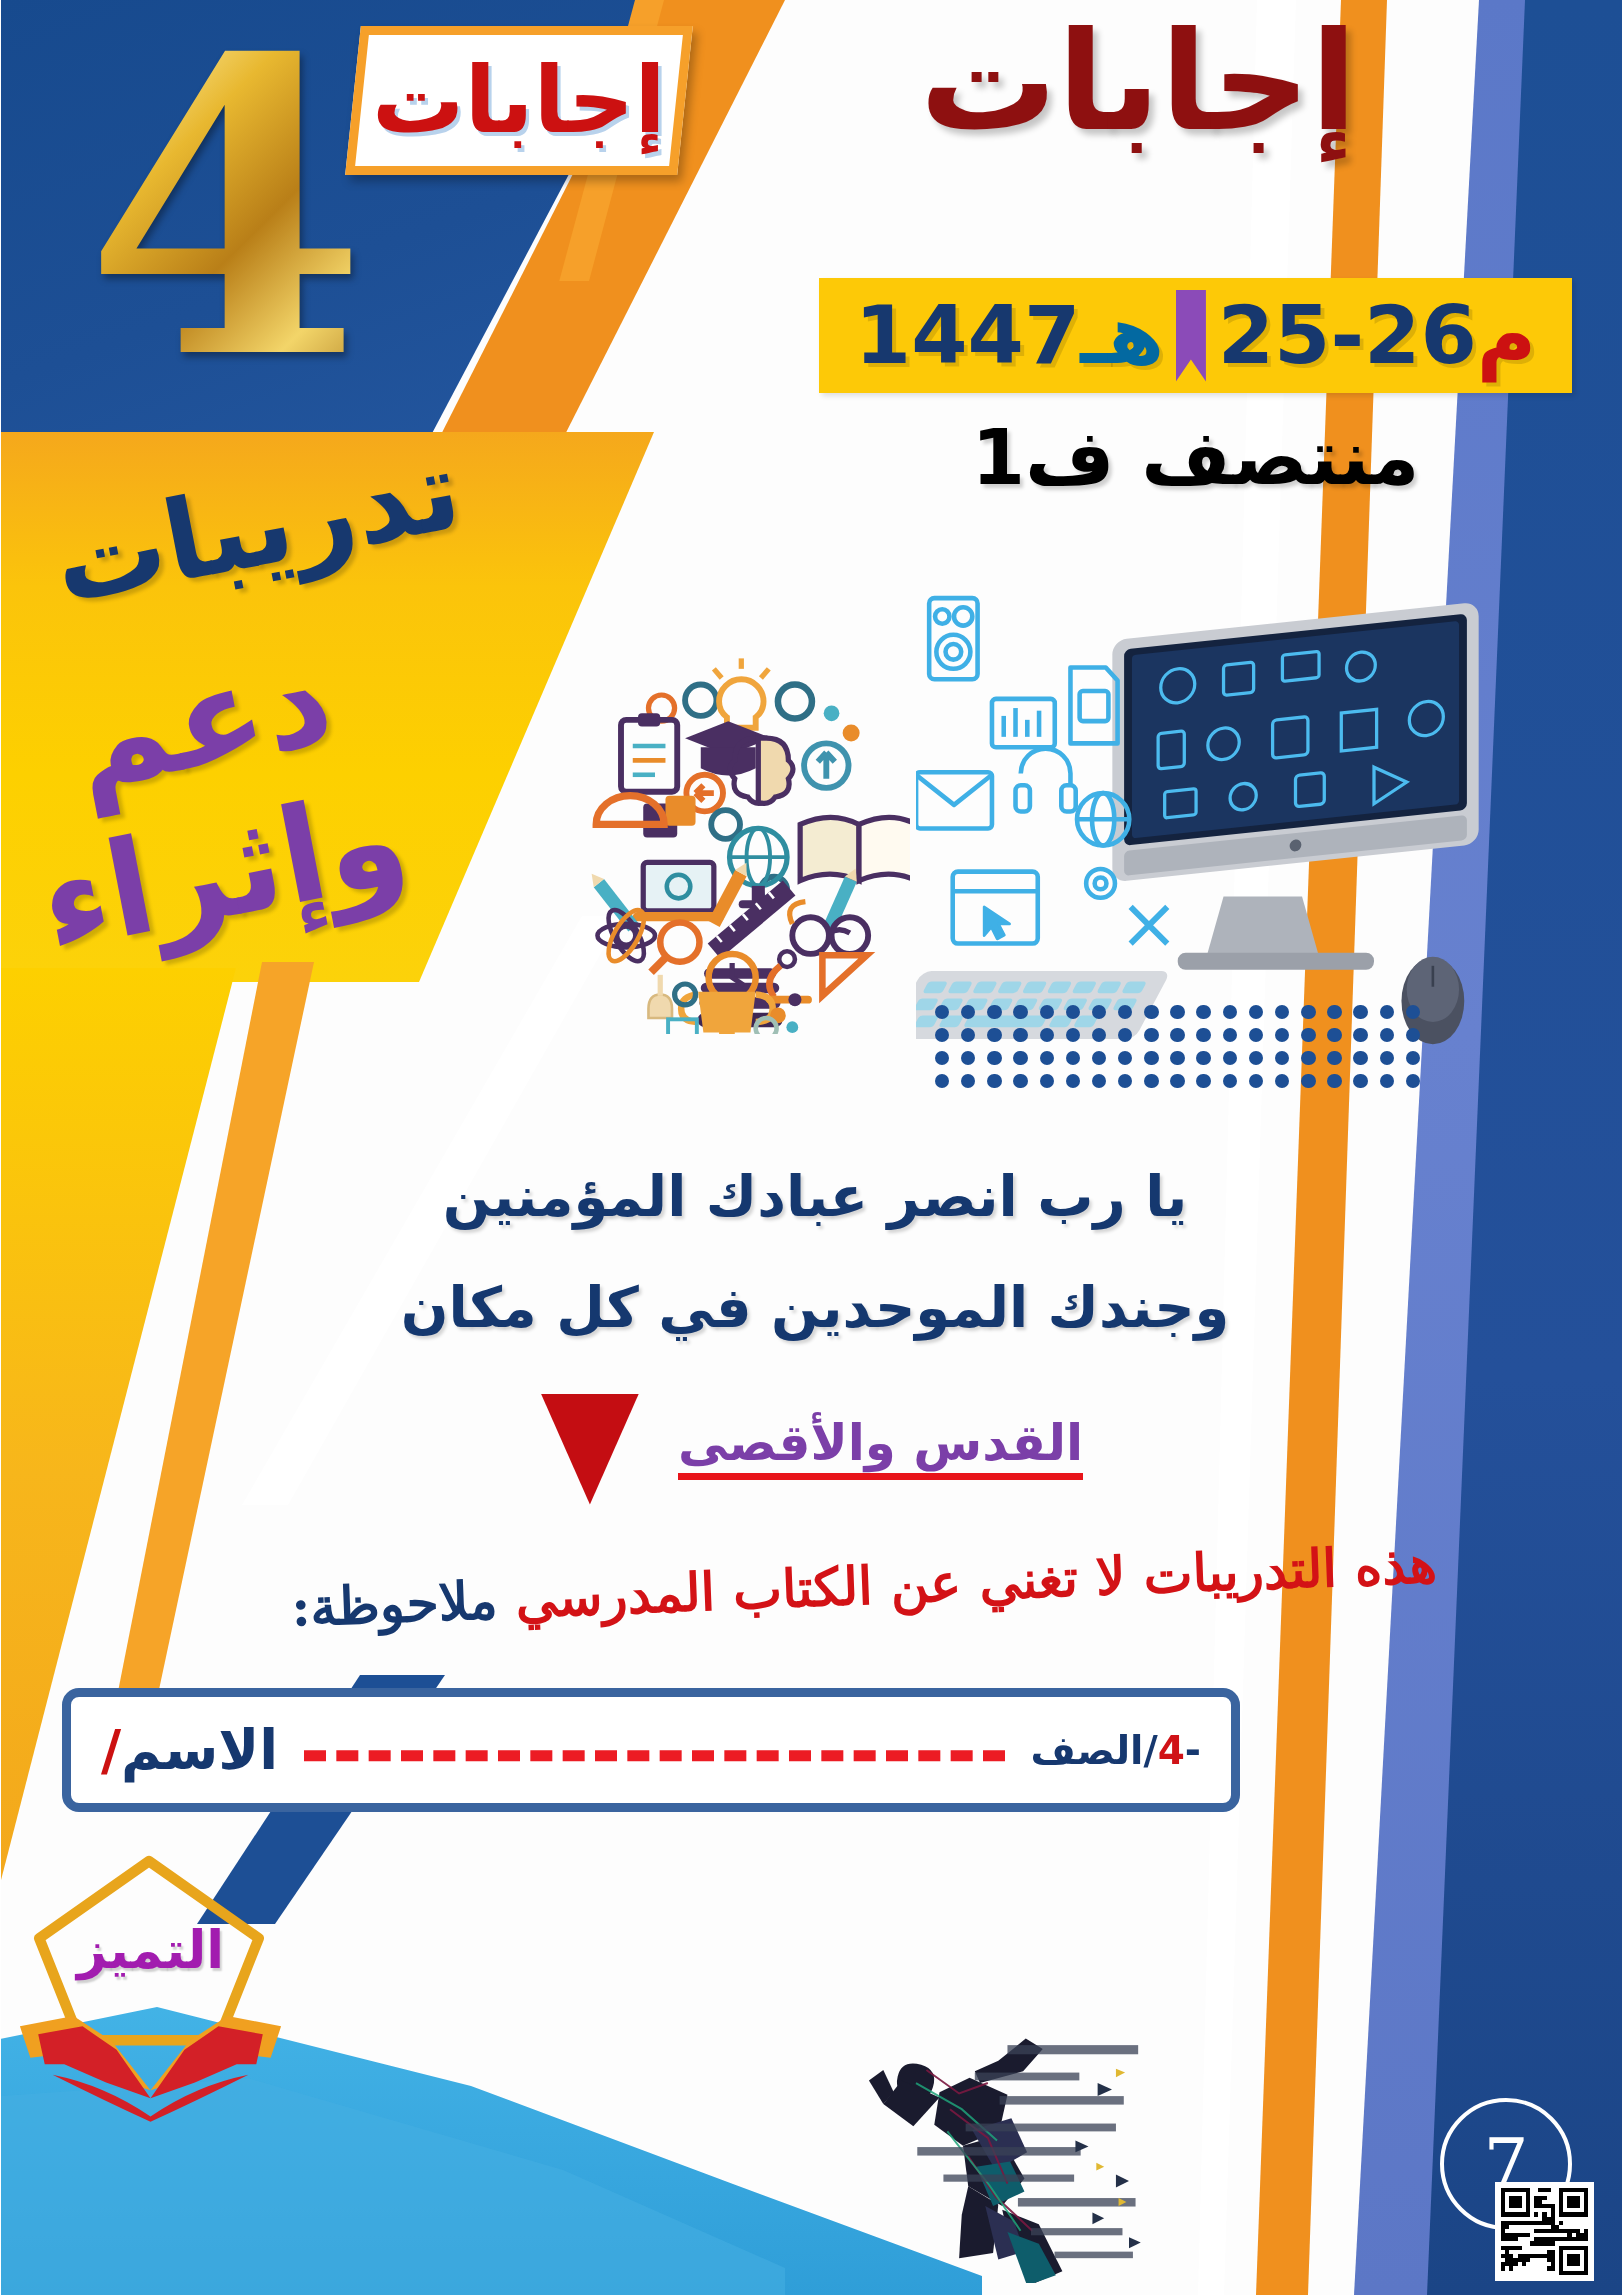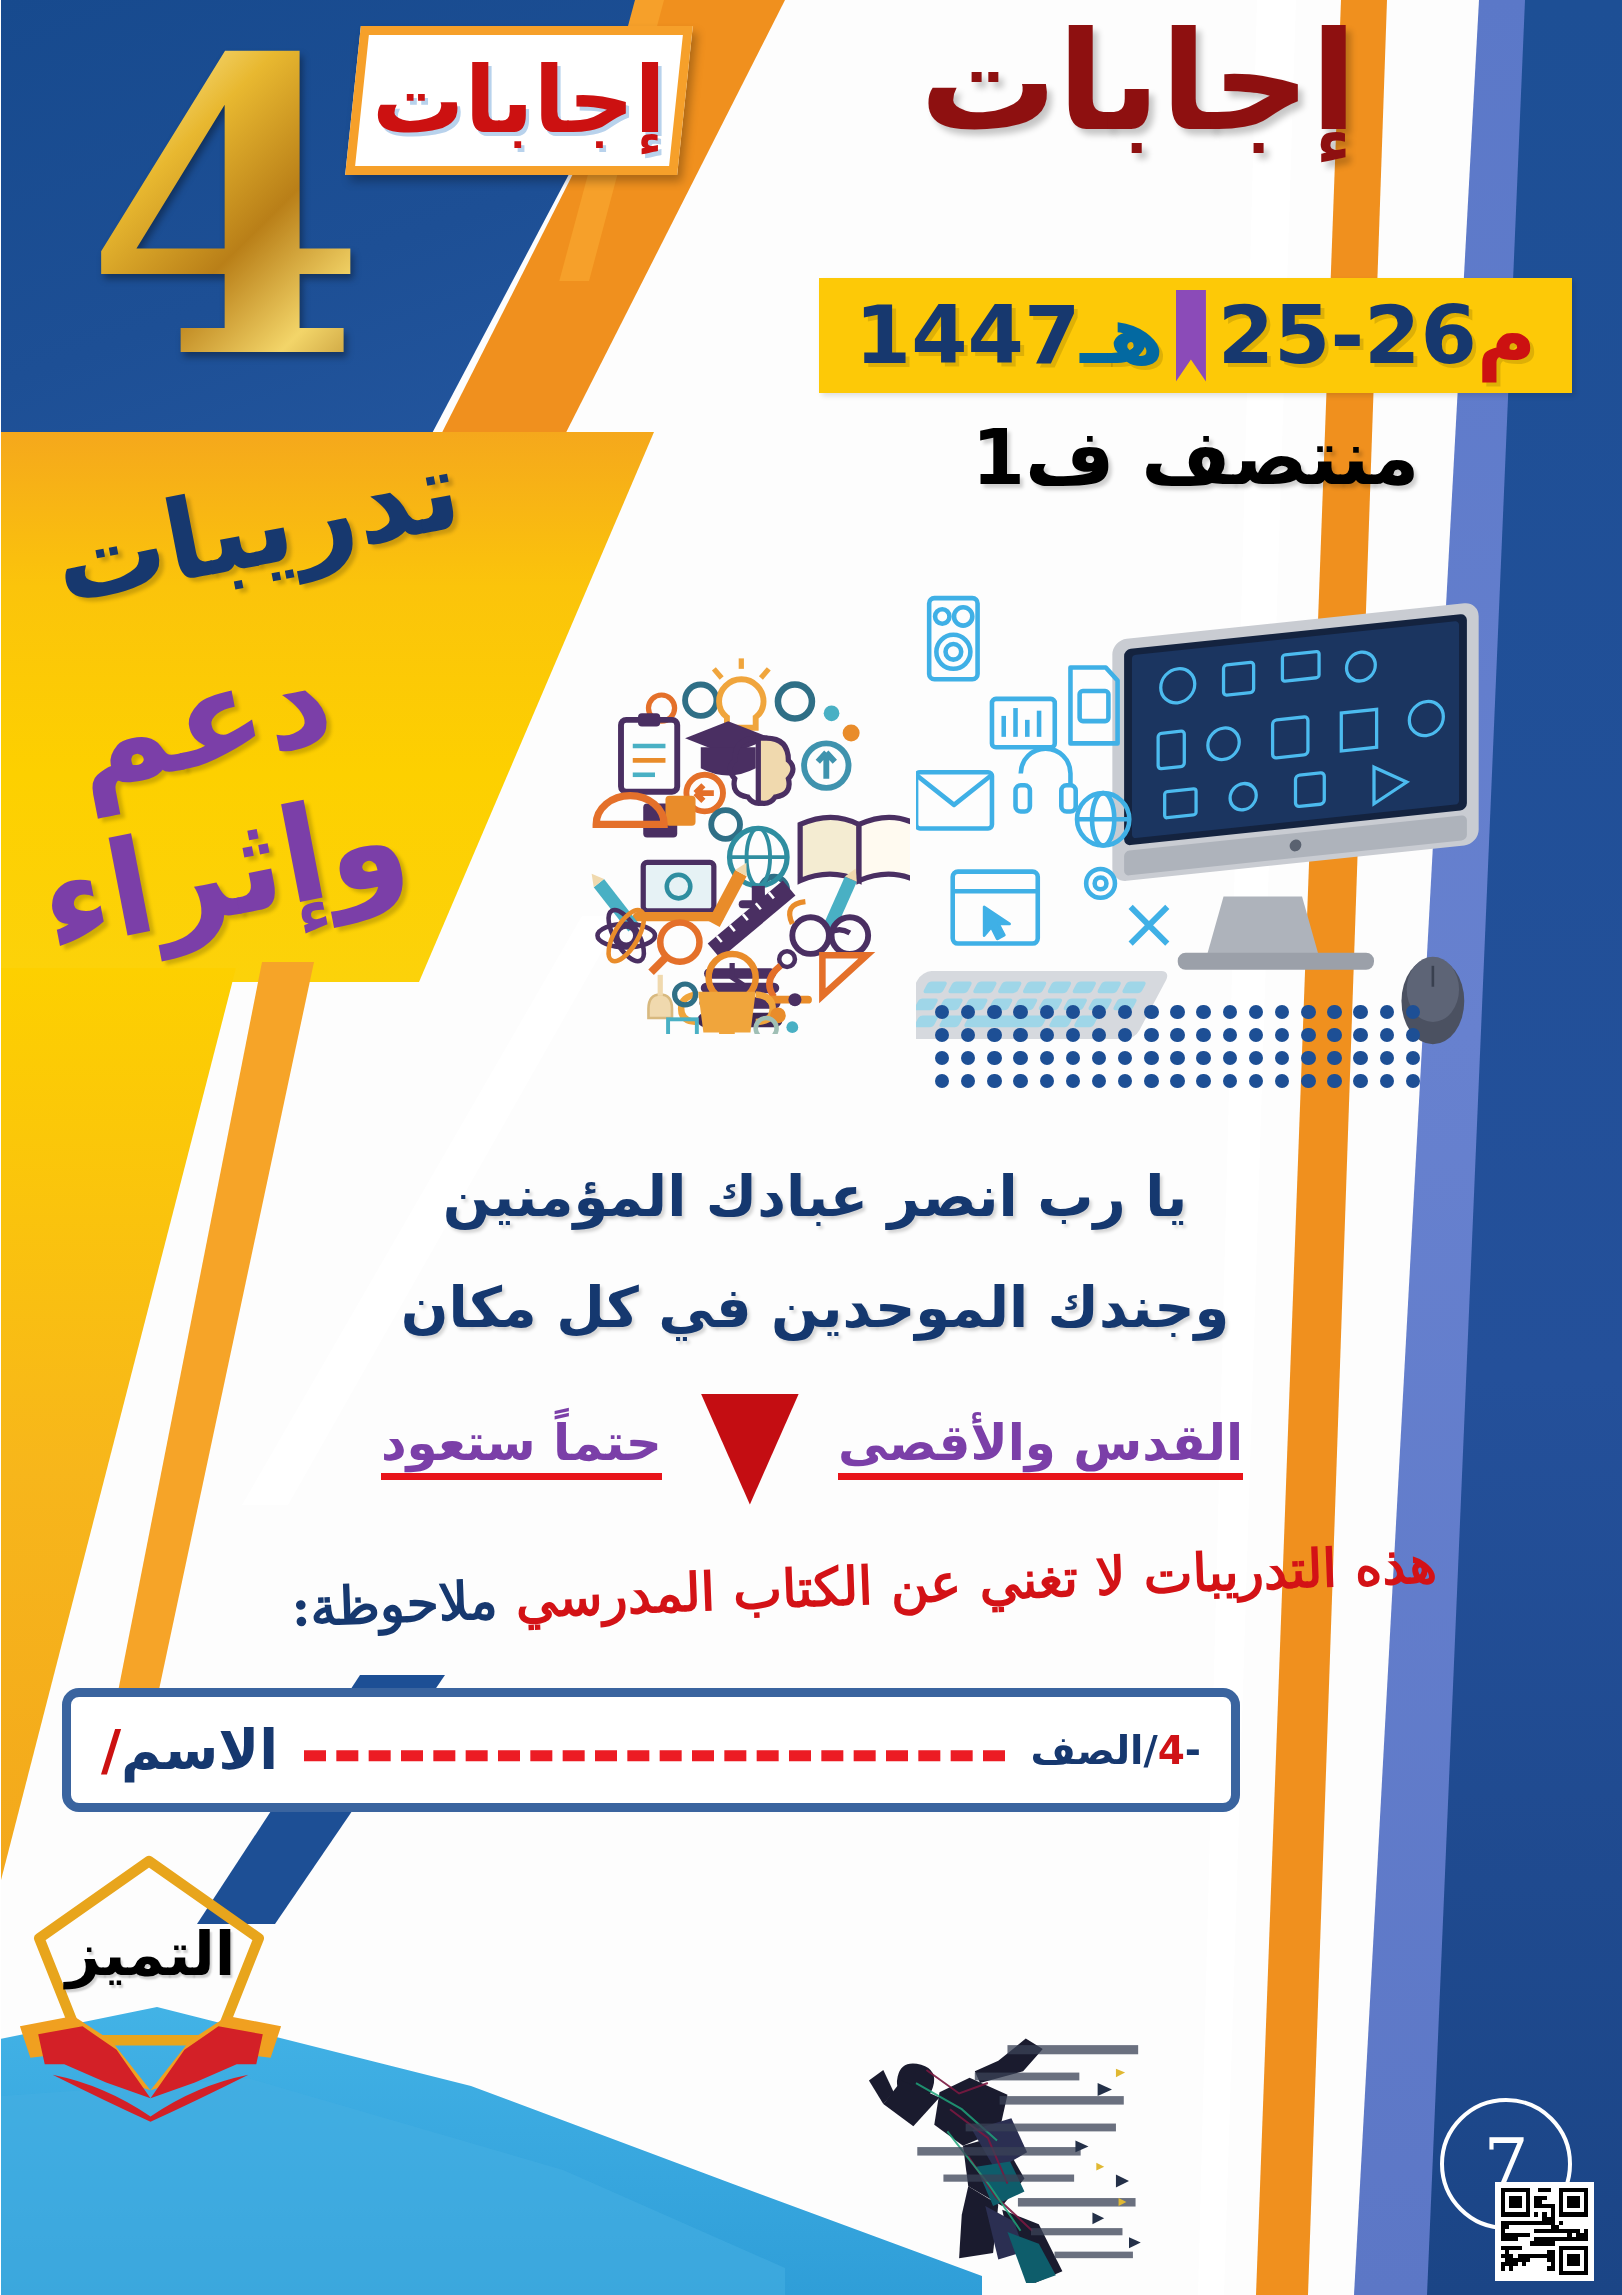--- a/index.html
+++ b/index.html
@@ -228,21 +228,21 @@
   .nb-class{color:#16386f;font-size:39px;font-weight:700;white-space:nowrap;}
   .nb-class .num{color:#d01217;}
 
   
   .badge{position:absolute;left:13px;top:1845px;width:275px;height:275px;}
   .badge .pent{
     position:absolute;left:18.3px;top:6.5px;width:236px;height:196px;
   }
   .badge .word{
     position:absolute;left:0;top:79px;width:275px;text-align:center;
-    color:#000000;font-size:60px;font-weight:700;line-height:1;
+    color:#a21caf;font-size:52px;font-weight:700;line-height:1;
     text-shadow:2px 2.6px 2px rgba(0,0,0,.18);
   }
   .badge .book{position:absolute;left:0;top:167px;width:275px;height:111px;}
 
   
   .runner{position:absolute;left:811px;top:2002px;width:406px;height:281px;}
 
   
   .pagecircle{
     position:absolute;right:51px;bottom:65px;width:124px;height:124px;
@@ -608,21 +608,20 @@
       <i></i>
       <i></i>
   </div>
 
   <div class="pray pray1">يا رب انصر عبادك المؤمنين</div>
   <div class="pray pray2">وجندك الموحدين في كل مكان</div>
 
   <div class="quds-row">
     <div class="quds-txt">القدس والأقصى</div>
     <div class="tri-red"></div>
-    <div class="quds-txt">حتماً ستعود</div>
   </div>
 
   <div class="note-line">
     <span class="note-body">هذه التدريبات لا تغني عن الكتاب المدرسي</span>
     <span class="note-label">ملاحوظة:</span>
   </div>
 
   <div class="namebox">
     <div class="nb-class">
       <span>-</span><span class="num">4</span><span>/</span><span>الصف</span>

